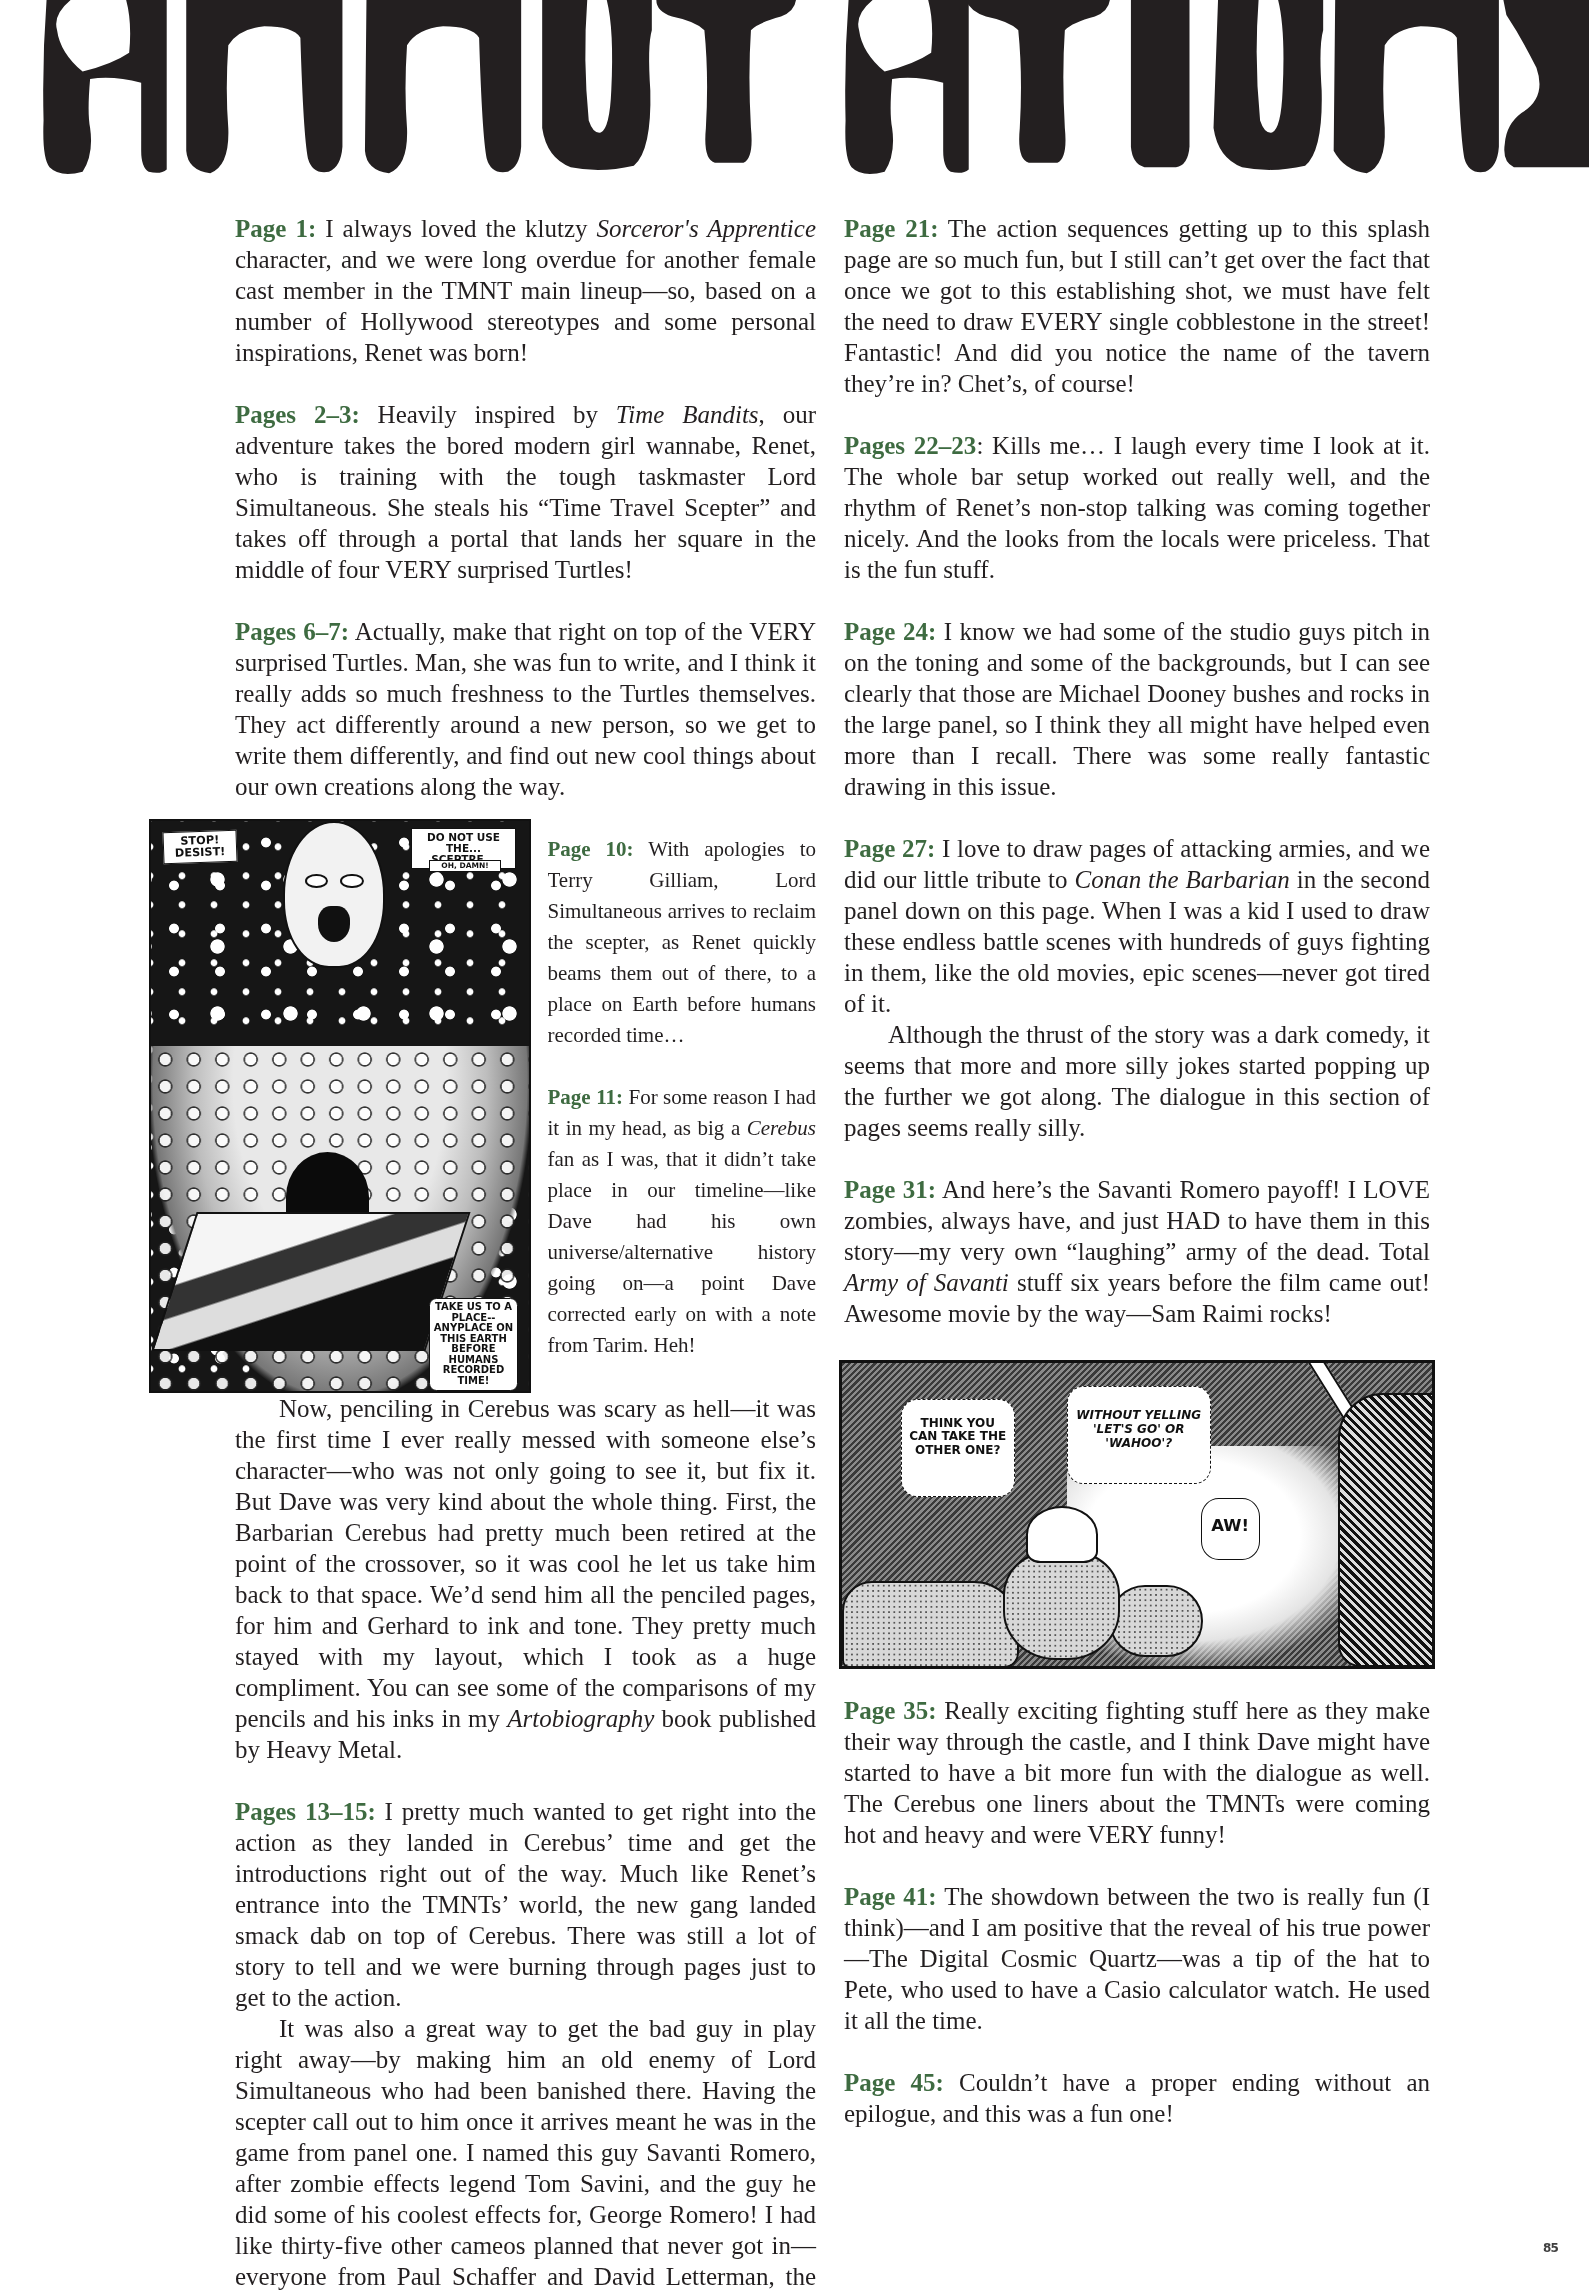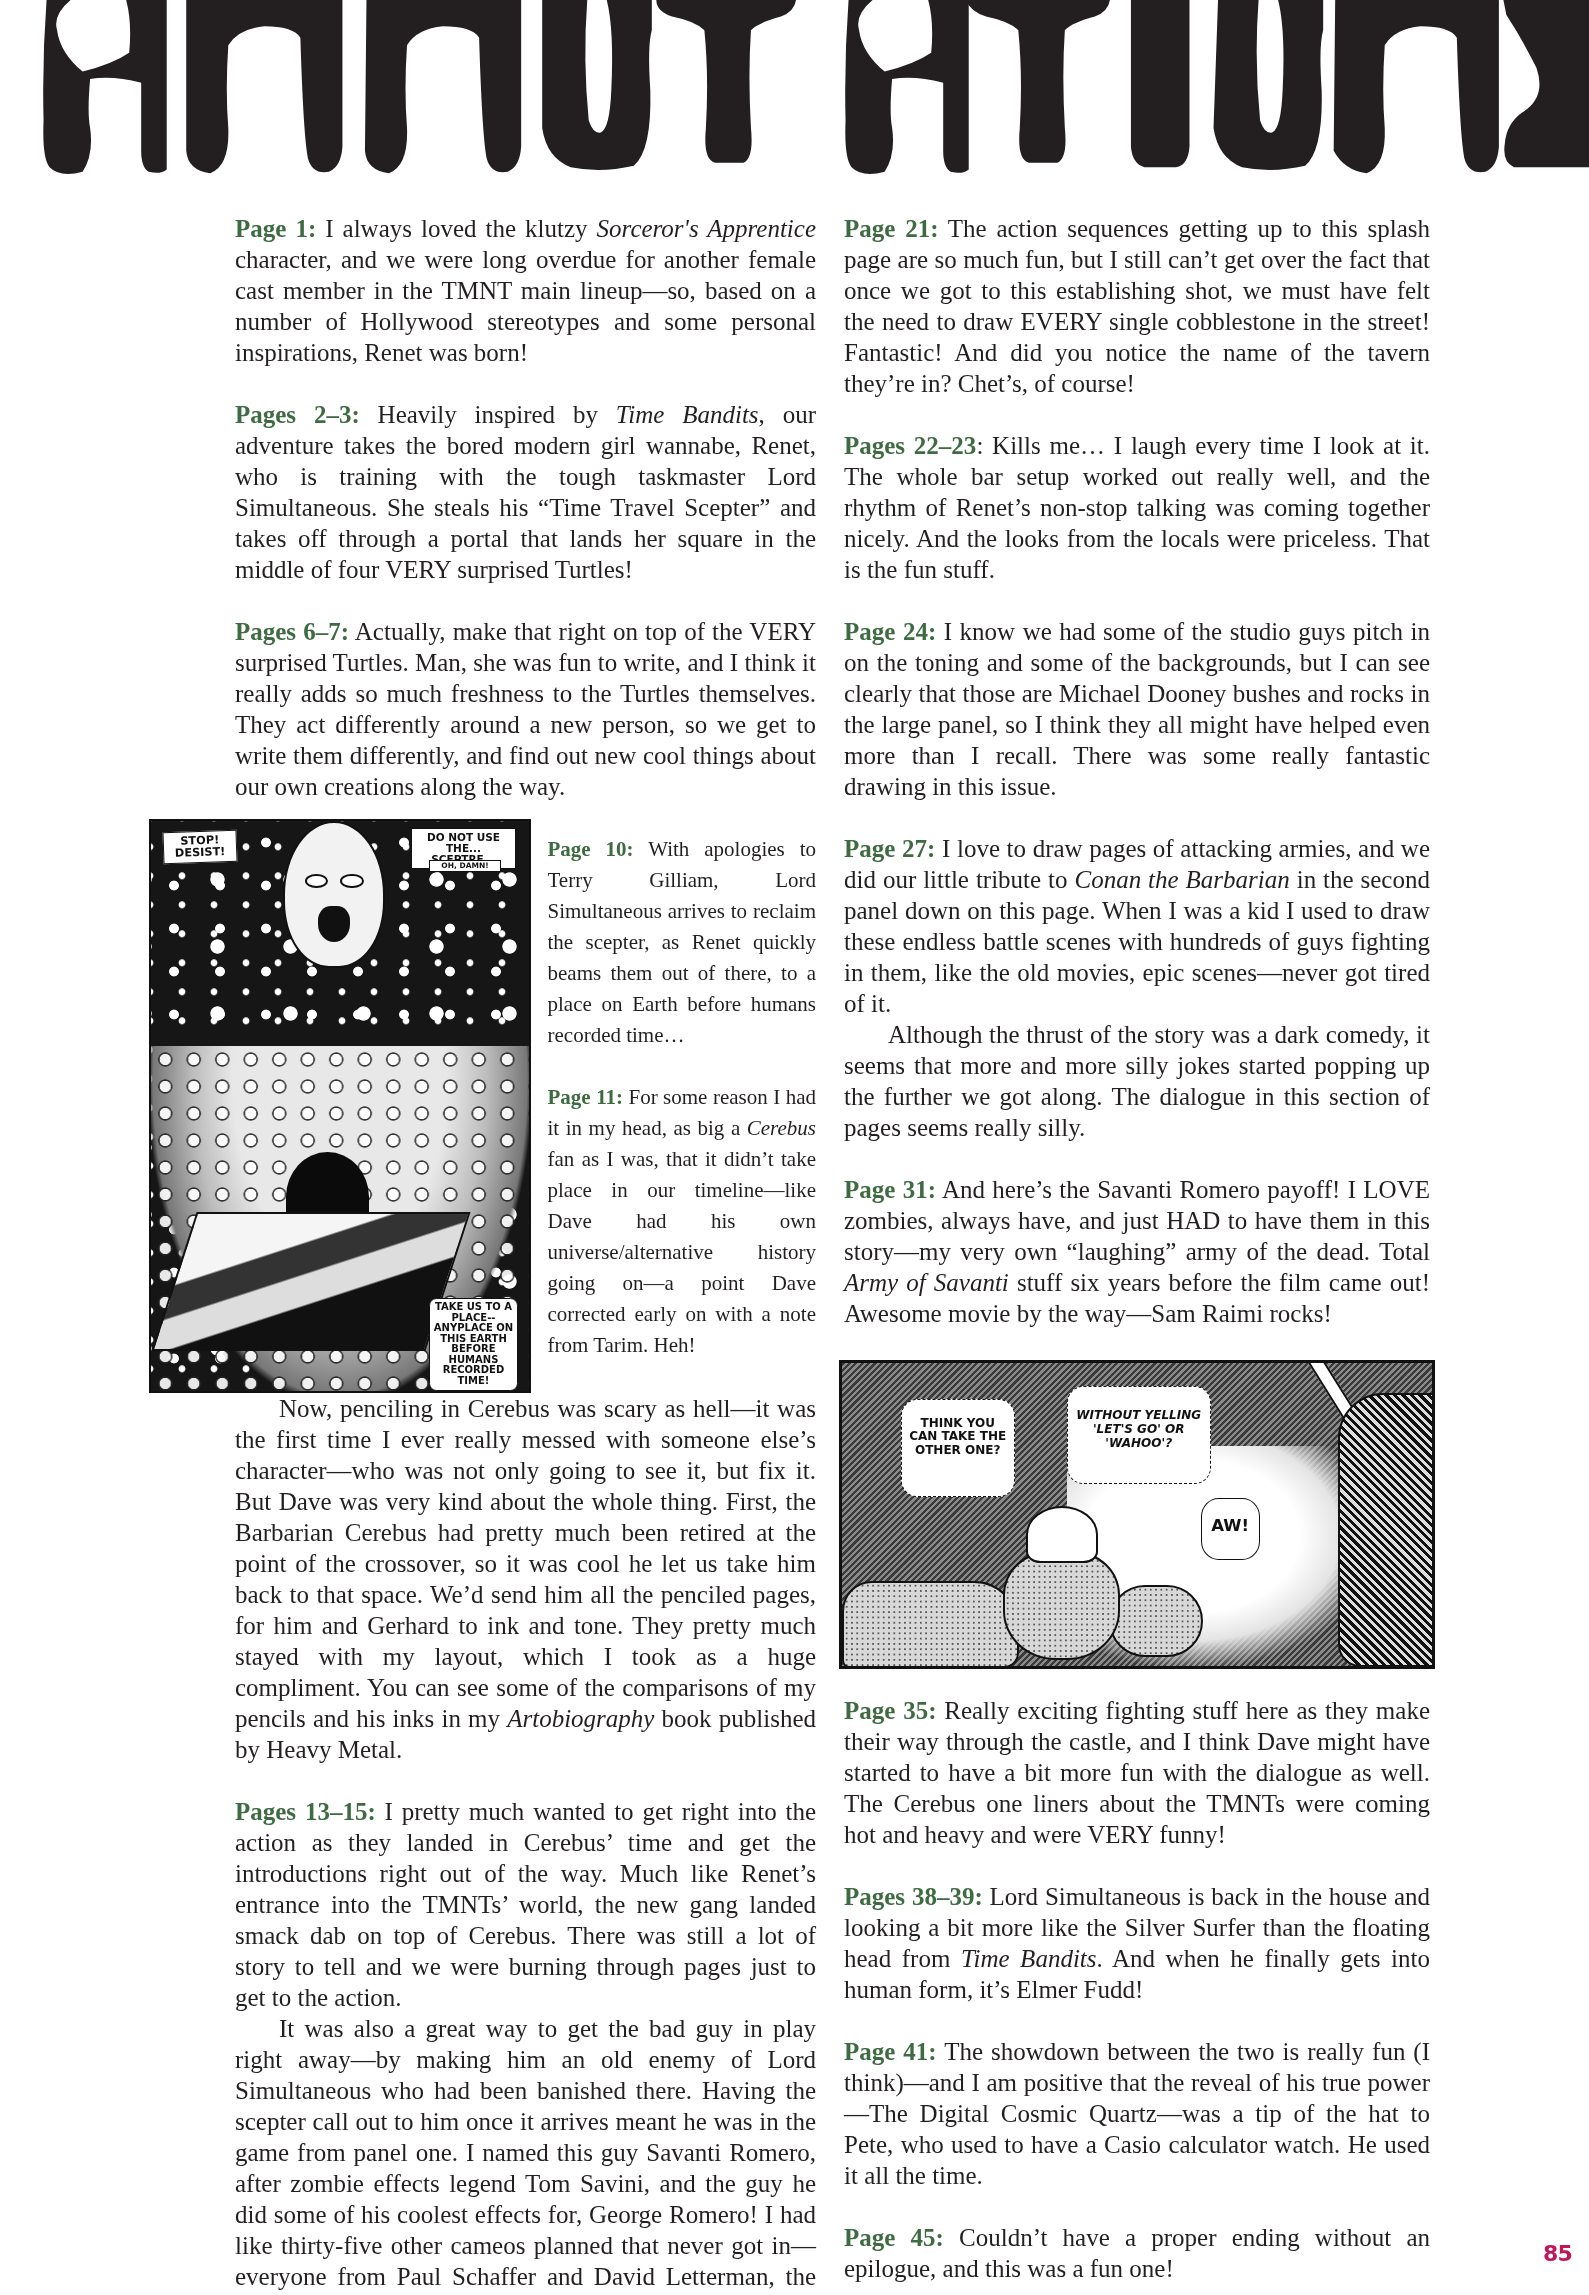--- a/index.html
+++ b/index.html
@@ -94,21 +94,21 @@
     font-family: "DejaVu Sans", sans-serif; font-weight: bold; color: #111; font-size: 12px;
     text-transform: uppercase; text-align: center; line-height: 1.15;
     box-sizing: border-box; padding: 7.5px 6px; border-radius: 16.5px; }
   .rb-think { left: 59px; top: 36px; width: 114px; height: 98px; padding-top: 16.5px; }
   .rb-without { left: 225px; top: 22.5px; width: 144px; height: 98px; padding-top: 22.5px; font-style: italic; }
   .rb-aw { left: 359px; top: 135px; width: 59px; height: 62px; border-style: solid;
     border-radius: 30%; font-size: 16.5px; padding-top: 18px; }
 
   
   .folio { position: absolute; left: 1543px; top: 2241px; font-family: "DejaVu Sans", sans-serif;
-    font-weight: bold; font-size: 22px; color: #be185d; letter-spacing: -0.8px; }
+    font-weight: bold; font-size: 12px; color: #404040; letter-spacing: -0.8px; }
 </style>
 </head>
 <body style="color: rgb(35, 31, 32);">
 
 <div class="title-banner">
 
   <svg viewBox="0 0 2116 235" preserveAspectRatio="none">
     <g fill="#231f20">
 
       <path d="M28,0 H222 V225 Q214,232 198,228 Q188,222 188,200 V110 Q150,100 120,105 Q116,150 120,170 Q125,205 110,228 Q80,236 66,222 Q56,210 58,160 Q56,80 62,0 Z M94,0 Q70,20 76,40 Q80,70 110,95 Q150,85 172,70 Q176,30 168,0 Z"></path>
@@ -231,23 +231,20 @@
     <div class="r-helmet"></div>
     <div class="rb rb-think">THINK YOU CAN TAKE THE OTHER ONE?</div>
     <div class="rb rb-without">WITHOUT YELLING 'LET'S GO' OR 'WAHOO'?</div>
     <div class="rb rb-aw">AW!</div>
   </div>
 
   <p class="para">
     <span class="label" style="color: rgb(62, 107, 65);">Page 35:</span><span> Really exciting fighting stuff here as they make their way through the castle, and I think Dave might have started to have a bit more fun with the dialogue as well. The Cerebus one liners about the TMNTs were coming hot and heavy and were VERY funny!</span>
   </p>
 
-  <p class="para">
-    <span class="label" style="color: rgb(62, 107, 65);">Pages 38–39:</span><span> Lord Simultaneous is back in the house and looking a bit more like the Silver Surfer than the floating head from </span><em>Time Bandits</em><span>. And when he finally gets into human form, it’s Elmer Fudd!</span>
-  </p>
 
   <p class="para">
     <span class="label" style="color: rgb(62, 107, 65); margin-top: 40px;">Page 41:</span><span> The showdown between the two is really fun (I think)—and I am positive that the reveal of his true power—The Digital Cosmic Quartz—was a tip of the hat to Pete, who used to have a Casio calculator watch. He used it all the time.</span>
   </p>
 
   <p class="para">
     <span class="label" style="color: rgb(62, 107, 65);">Page 45:</span><span> Couldn’t have a proper ending without an epilogue, and this was a fun one!</span>
   </p>
 </div>
 

